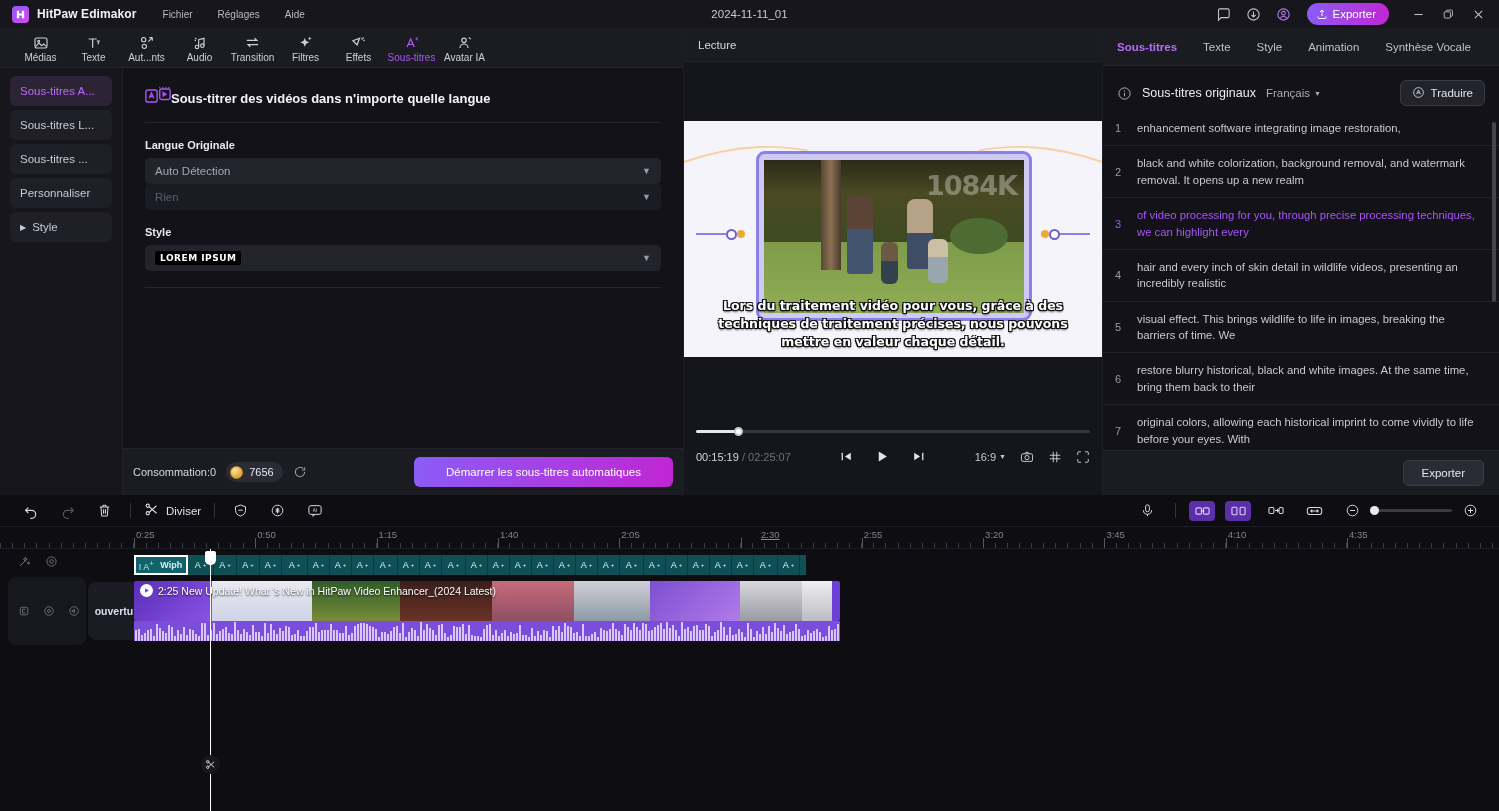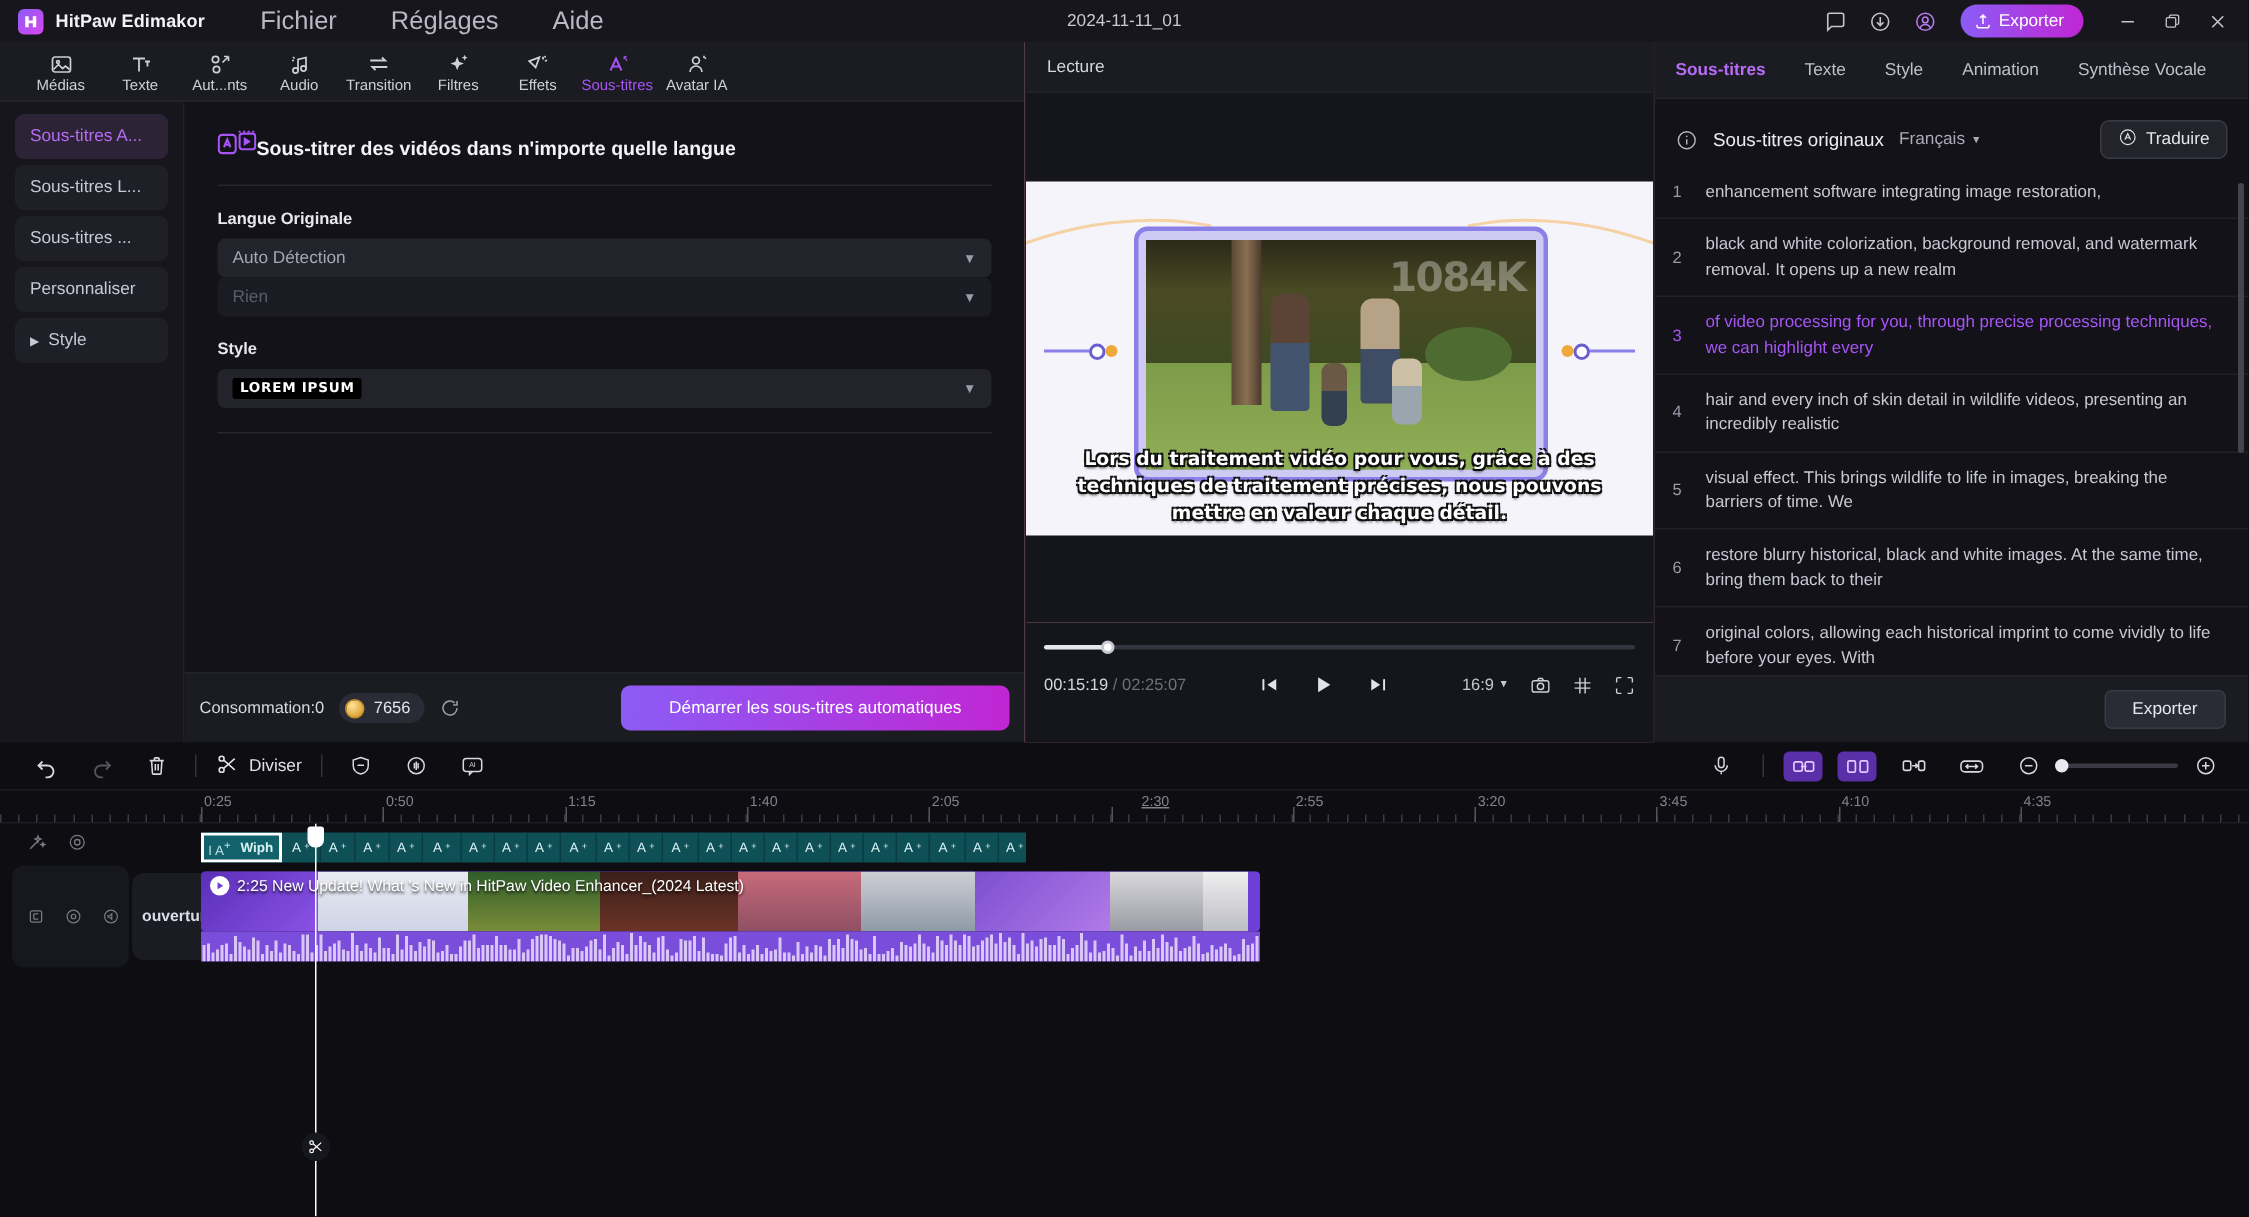--- a/index.html
+++ b/index.html
@@ -17,21 +17,21 @@
     height: 28px; background: #16161c; display: flex; align-items: center;
     flex: none; position: relative; padding: 0 6px;
   }
   .logo {
     width: 17px; height: 17px; border-radius: 4px; margin: 0 8px 0 6px;
     background: linear-gradient(135deg,#8b5cf6,#d946ef);
     display: flex; align-items: center; justify-content: center;
     font-size: 9px; color: #fff;
   }
   .app-name { font-size: 12px; font-weight: bold; color: #f2f2f7; margin-right: 26px; letter-spacing: .1px;}
-  .menu-item { font-size: 17px; color: #b9b9c6; margin-right: 25px; cursor: default; margin-left: 11px; }
+  .menu-item { font-size: 10px; color: #b9b9c6; margin-right: 25px; cursor: default; }
   .doc-title {
     position: absolute; left: 0; right: 0; text-align: center;
     font-size: 11.5px; color: #c9c9d4; pointer-events: none;
   }
   .tb-right { margin-left: auto; display: flex; align-items: center; gap: 0px; z-index:2;}
   .tb-icon {
     width: 30px; height: 28px; display: flex; align-items: center; justify-content: center;
     color: #c6c6d2; cursor: pointer;
   }
   .export-btn {
@@ -110,21 +110,21 @@
   .coin { width: 13px; height: 13px; border-radius: 50%;
     background: radial-gradient(circle at 35% 30%, #ffe29a, #e0a83c 70%); border:1px solid #c08f2c;}
   .refresh { margin-left: 10px; color: #9a9aa9; cursor: pointer; display:flex; }
   .start-btn {
     margin-left: auto; height: 30px; border-radius: 6px; padding: 0 32px;
     background: linear-gradient(95deg,#8b5cf6,#c026d3); color: #fff; font-size: 11.5px;
     display: flex; align-items: center; cursor: pointer;
   }
 
   
-  .preview { width: 420px; background: #fca5a5; display: flex; flex-direction: column; flex:none;
+  .preview { width: 420px; background: #84cc16; display: flex; flex-direction: column; flex:none;
     border-left: 1px solid #1d1d25; border-right: 1px solid #1d1d25;}
   .pv-head { height: 34px; background: #1b1b22; display: flex; align-items: center; padding-left: 14px;
     font-size: 11.5px; color: #d6d6e0; border-bottom:1px solid #22222b;}
   .pv-stage { flex: 1; background: #15151c; display: flex; align-items: center; justify-content: center; position: relative; }
   .canvas {
     width: 420px; height: 236px; background: #f5f4fb; position: relative; overflow: hidden;
   }
   .canvas .swoosh1, .canvas .swoosh2 {
     position:absolute; border: 2px solid #f4c98c; border-radius: 50%; opacity:.9;
   }
@@ -235,21 +235,21 @@
   .tracks { flex: 1; position: relative; overflow: hidden; }
   .trk-head { position: absolute; left: 0; top: 0; width: 88px; }
   .thead-row { display:flex; align-items:center; gap: 14px; padding-left: 18px; color:#7a7a88; }
   .thead-row .ti2 { cursor: pointer; display:flex; }
   .hbox { position:absolute; left: 8px; top: 28px; width: 78px; height: 68px; border-radius: 8px; background:#17171e; }
 
   .clipbox { position:absolute; left: 88px; top: 33px; width: 56px; height: 58px; border-radius: 8px;
     background: #1b1b23; display:flex; align-items:center; justify-content:center;
     font-size: 10.5px; font-weight:bold; color:#ddddea; overflow:hidden;}
   .subtrack {
-    position:absolute; left: 134px; top: 6px; height: 20px; width: 550px;
+    position:absolute; left: 134px; top: 6px; height: 20px; width: 672px;
     background: #0f5057; display:flex; align-items:center; overflow:hidden;
   }
   .scell { height: 20px; border-right: 1px solid #0a3b41; display:flex; align-items:center;
     justify-content:center; font-size: 9px; color:#d8f2f4; gap:2px; white-space:nowrap; flex:none;}
   .scell.sel { outline: 2px solid #fff; outline-offset:-2px; background:#11626b; }
   .vidtrack { position:absolute; left: 134px; top: 32px; height: 40px; width: 706px; overflow:hidden;
     border-radius: 3px; background:#6d3fd6; display:flex; }
   .vseg { height: 40px; flex:none; }
   .vtitle { position:absolute; left: 6px; top: 3px; display:flex; align-items:center; gap:5px;
     font-size: 10.5px; color:#fff; text-shadow: 0 1px 2px rgba(0,0,0,.85); white-space:nowrap; z-index: 3;}

